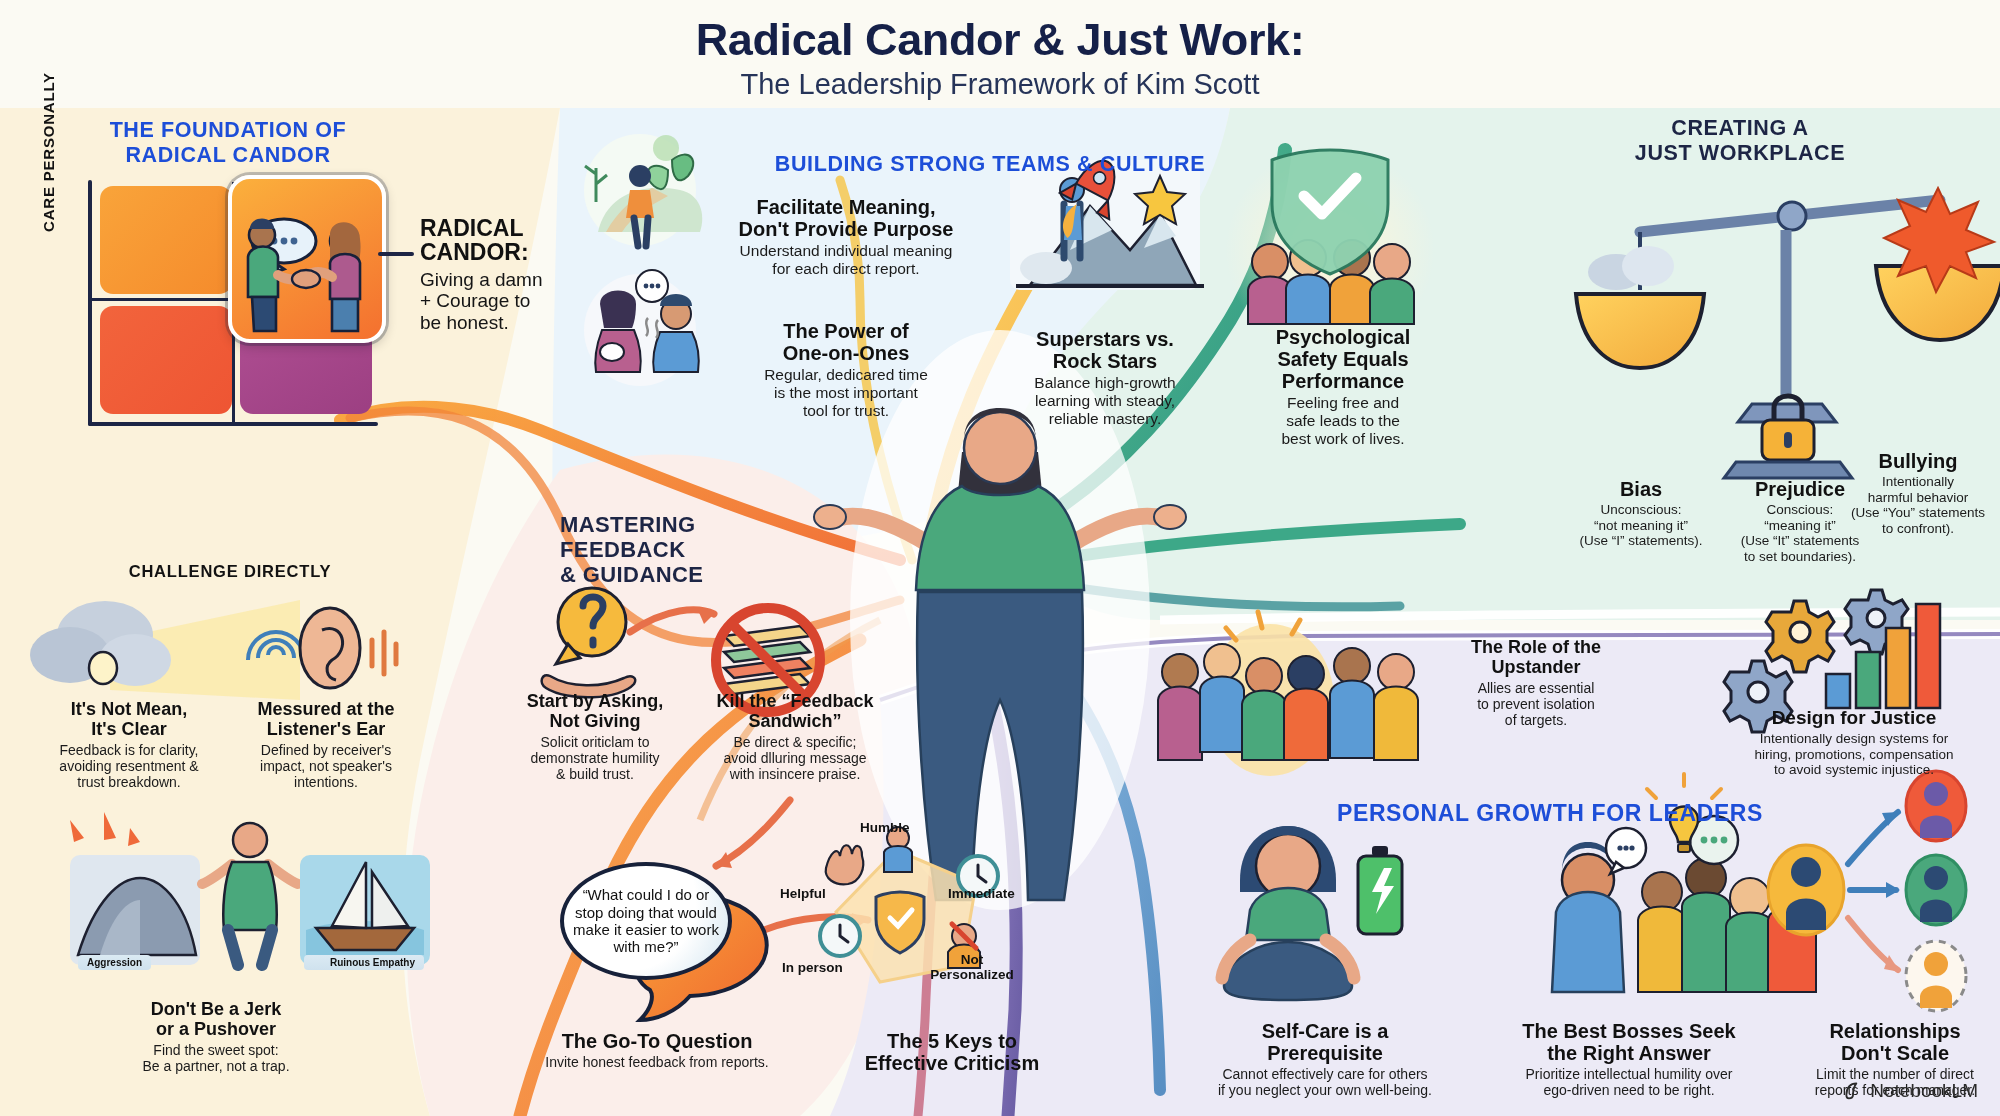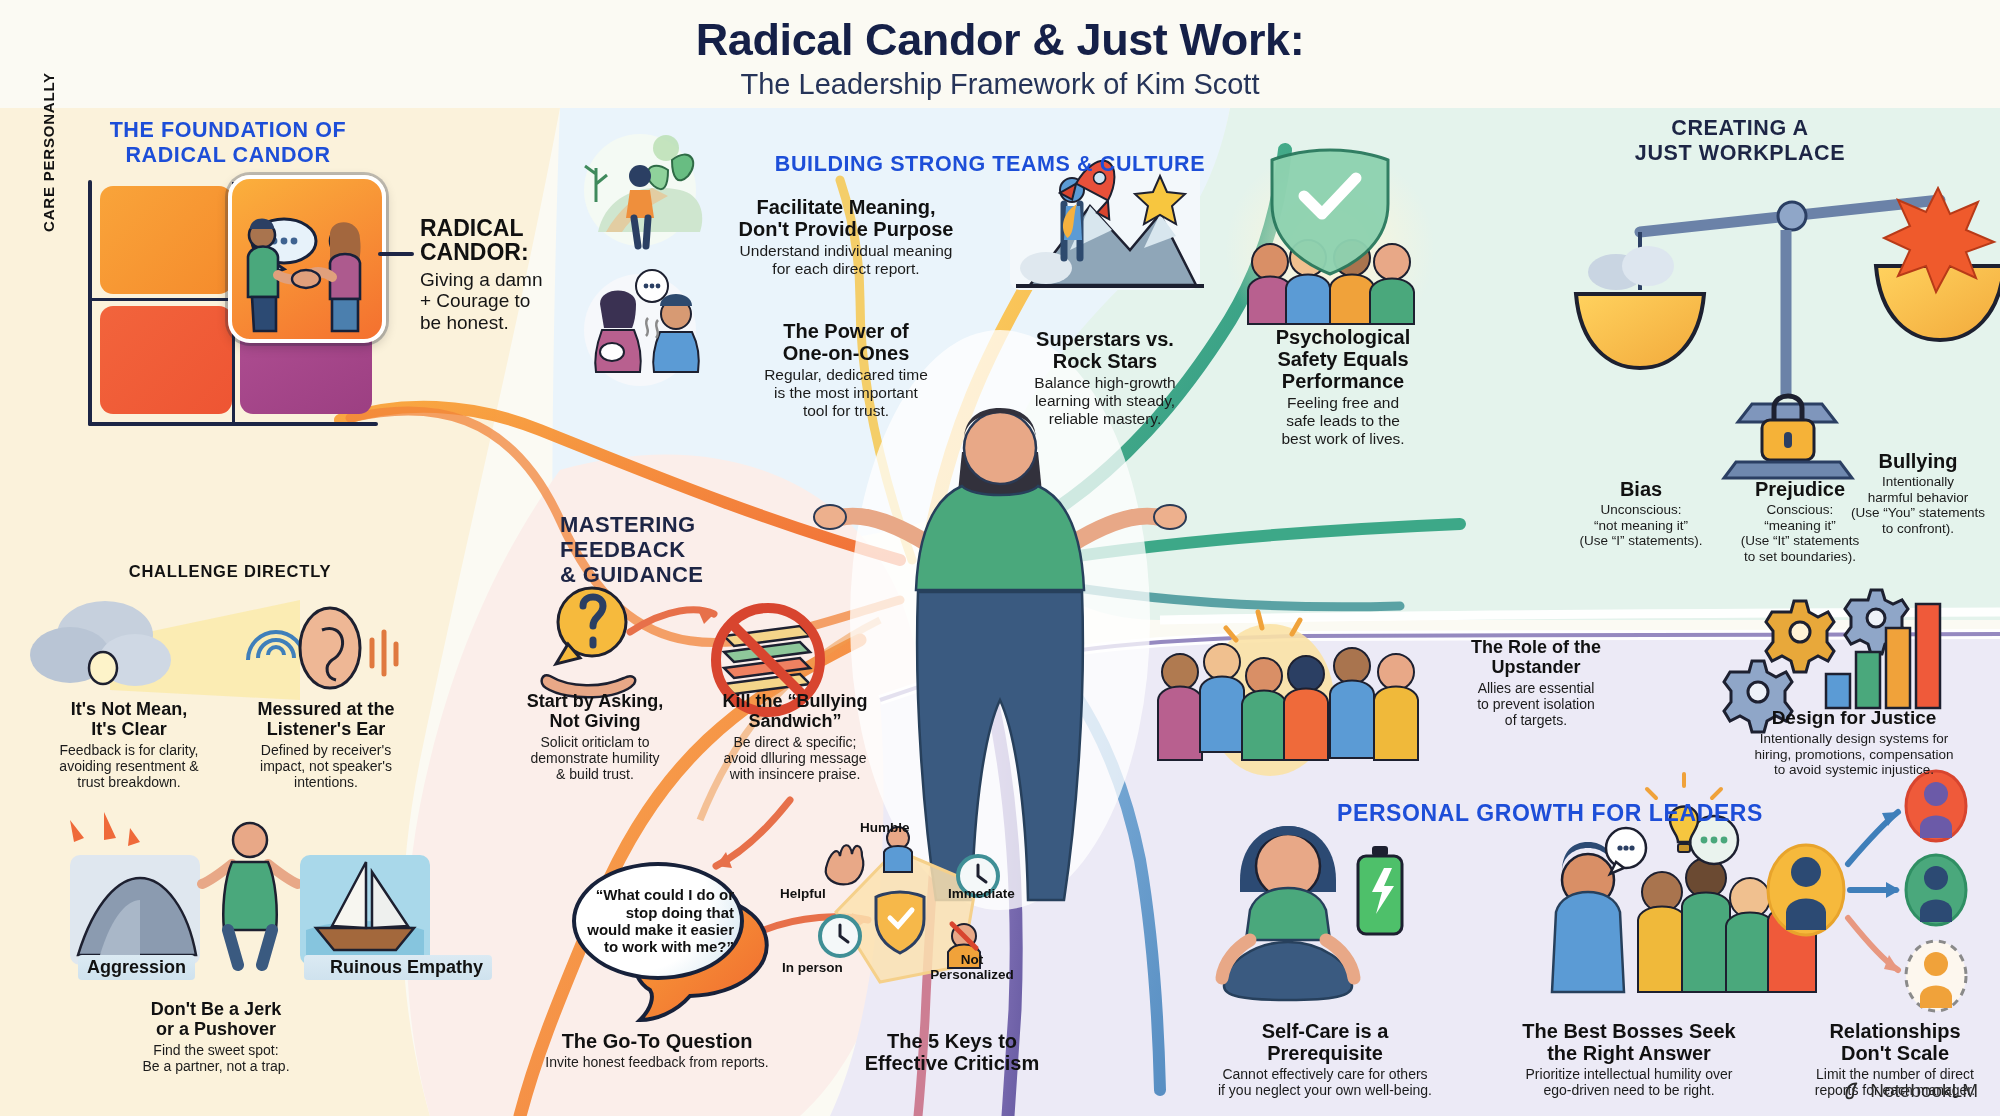--- a/index.html
+++ b/index.html
@@ -67,39 +67,39 @@
   .rc-text{position:absolute;left:420px;top:216px;width:150px;text-align:left;}
   .rc-text .t{font-size:23px;font-weight:bold;color:#111;line-height:1.06;}
   .rc-text .d{font-size:19px;color:#151515;line-height:1.14;margin-top:4px;font-weight:500;}
 
   
   .keys{position:absolute;left:800px;top:838px;width:190px;height:195px;}
   .key{position:absolute;text-align:center;font-size:13.5px;font-weight:bold;color:#111;white-space:nowrap;}
 
   
   .quote{
-    position:absolute;left:572px;top:862px;width:172px;height:118px;border-radius:50%;
+    position:absolute;left:560px;top:862px;width:172px;height:118px;border-radius:50%;
     background:radial-gradient(circle at 38% 32%,#ffffff 55%,#cfe3ef 100%);
     border:4px solid #17213a;
-    display:flex;align-items:center;justify-content:center;text-align:right;
-    font-size:15px;font-weight:bold;color:#111;line-height:1.16;padding:6px;box-sizing:border-box;
+    display:flex;align-items:center;justify-content:center;text-align:center;
+    font-size:15px;font-weight:normal;color:#111;line-height:1.16;padding:6px;box-sizing:border-box;
   }
 
   
   .brand{
     position:absolute;right:22px;bottom:14px;display:flex;gap:7px;
     font-size:19px;color:#2b2b2b;font-weight:500;
   }
 
   .tagbox{
     position:absolute;font-size:14px;font-weight:bold;color:#10243a;
     background:linear-gradient(180deg,#dbeaf3,#cfe2ee);border-radius:4px;padding:2px 9px;
   }
 
-  .badge-lbl{position:absolute;font-size:18px;font-weight:bold;color:#111;text-align:center;}
+  .badge-lbl{position:absolute;font-size:10px;font-weight:bold;color:#111;text-align:center;}
 </style>
 </head>
 <body>
 
 <div class="stage">
 
   <svg class="bgsvg" viewBox="0 0 2000 1116">
     <defs>
       <linearGradient id="gOrange" x1="0" y1="0" x2="1" y2="1">
         <stop offset="0" stop-color="#f9a43a"></stop>
@@ -571,21 +571,21 @@
 &amp; GUIDANCE</div>
 
   <div class="item small" style="left:500px;top:692px;width:190px;">
     <div class="t" style="white-space:pre-line;">Start by Asking,
 Not Giving</div>
     <div class="d" style="white-space:pre-line;">Solicit oriticlam to
 demonstrate humility
 &amp; build trust.</div>
   </div>
   <div class="item small" style="left:690px;top:692px;width:210px;">
-    <div class="t" style="white-space:pre-line;">Kill the “Bullying
+    <div class="t" style="white-space:pre-line;">Kill the “Feedback
 Sandwich”</div>
     <div class="d" style="white-space:pre-line;">Be direct &amp; specific;
 avoid dlluring message
 with insincere praise.</div>
   </div>
 
   <div class="quote">“What could I do or stop doing that would make it easier to work with me?”</div>
   <div class="item small" style="left:512px;top:1030px;width:290px;">
     <div class="t" style="font-size:20px;">The Go-To Question</div>
     <div class="d">Invite honest feedback from reports.</div>

